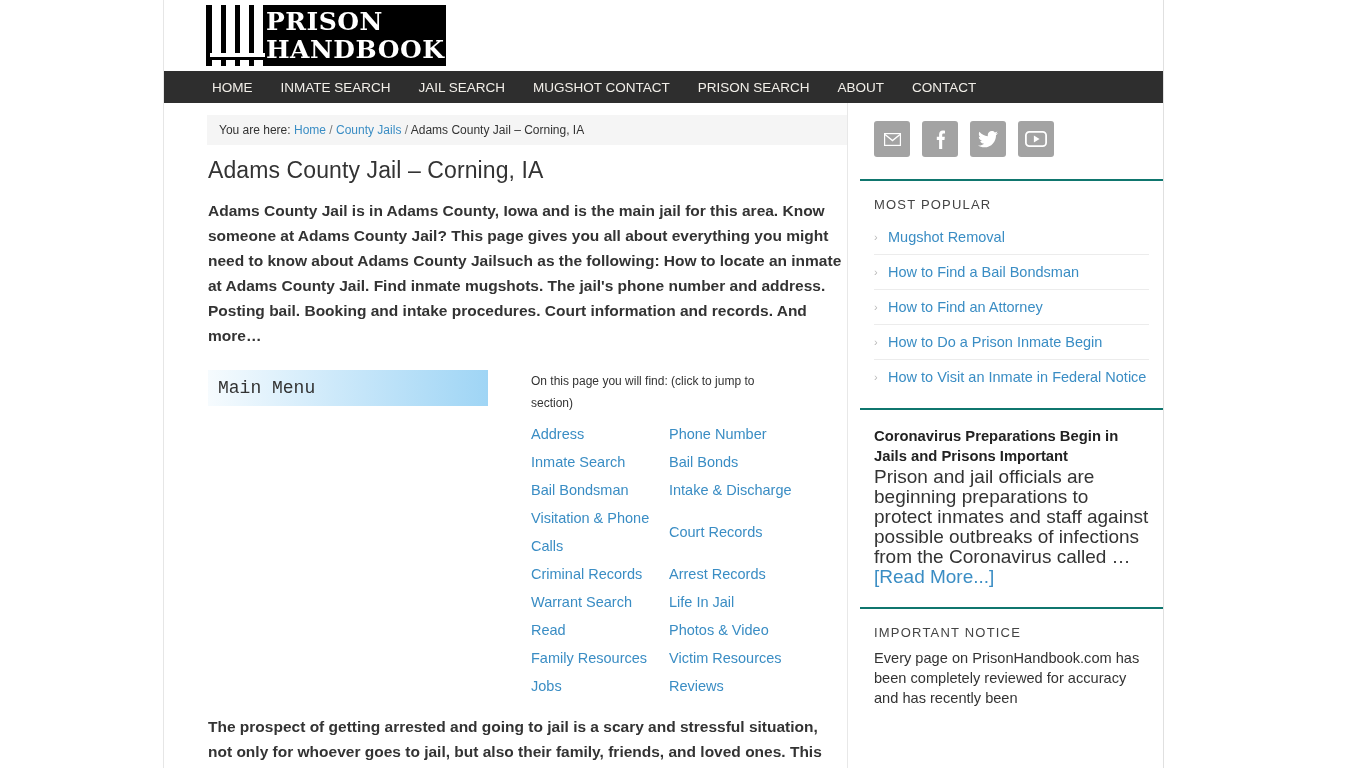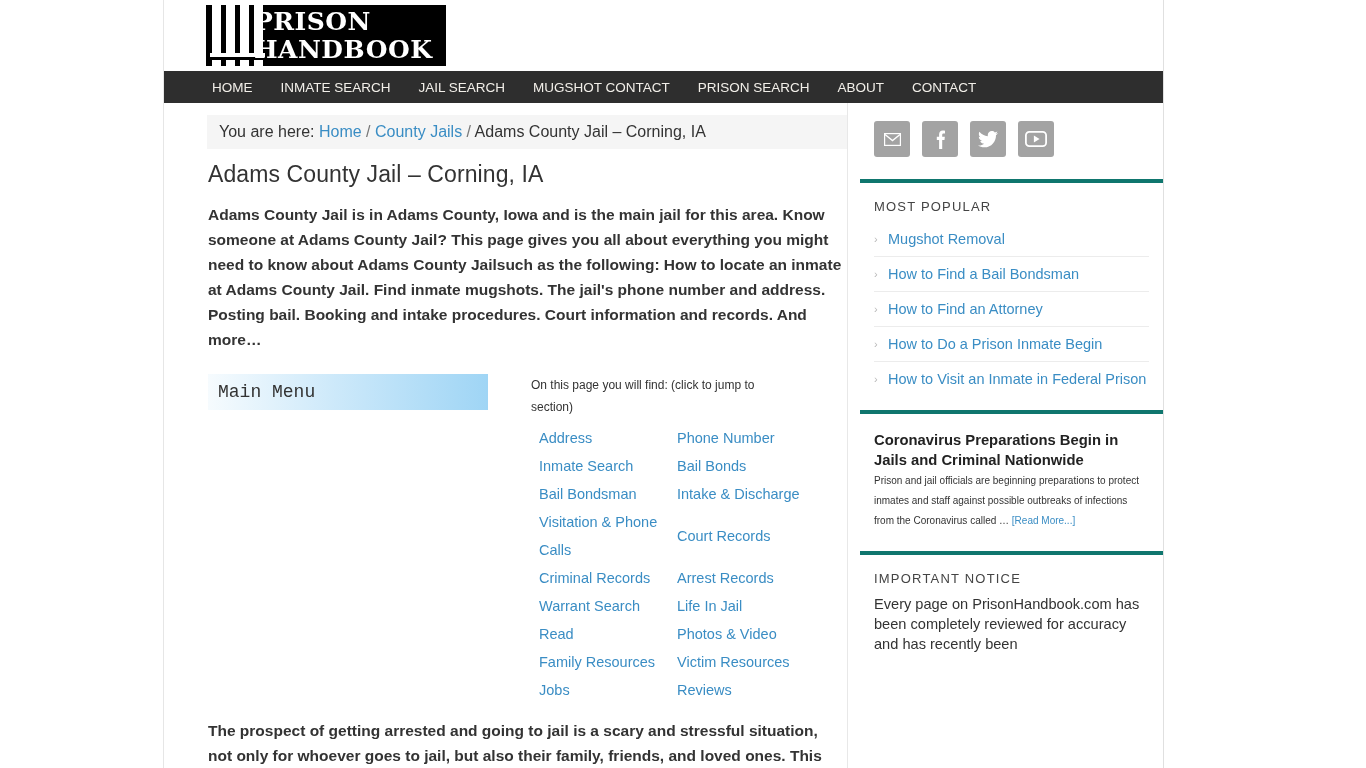--- a/index.html
+++ b/index.html
@@ -83,21 +83,21 @@
     width: 9px;
     height: 6px;
     background: #ffffff;
   }
   .bars .stub.s1 { left: 2px; }
   .bars .stub.s2 { left: 16px; }
   .bars .stub.s3 { left: 30px; }
   .bars .stub.s4 { left: 44px; }
   .logo-text {
     position: absolute;
-    left: 48px;
+    left: 60px;
     top: 3px;
     color: #ffffff;
     font-family: "DejaVu Serif", serif;
     font-weight: bold;
     font-size: 25px;
     line-height: 28px;
     letter-spacing: 0.5px;
   }
   .logo-text div { white-space: nowrap; }
 
@@ -134,21 +134,21 @@
     box-sizing: border-box;
     padding-left: 12px;
     border-left: 1px solid #e8e8e8;
     min-height: 660px;
     align-self: stretch;
   }
 
   
   .breadcrumb {
     background: #f5f5f5;
-    font-size: 16px;
+    font-size: 12px;
     color: #333333;
     padding: 8px 10px 8px 12px;
     margin-left: -1px;
     width: 641px;
     box-sizing: border-box;
   }
   .breadcrumb a {
     color: #3a8dc4;
     text-decoration: none;
   }
@@ -211,27 +211,26 @@
     color: #3a8dc4;
     text-decoration: none;
     font-size: 14.5px;
     line-height: 28px;
     display: block;
   }
   .link-grid .cell {
     display: flex;
     align-items: center;
     min-height: 28px;
-    margin-left: 8px;
   }
 
   
   .widget {
     padding: 16px 14px 14px 14px;
-    border-bottom: 4px solid #0f766e;
+    border-bottom: 2px solid #0f766e;
   }
   .widget.social {
     padding-top: 18px;
     padding-bottom: 22px;
   }
   .social-row { display: flex; }
   .sicon {
     width: 36px;
     height: 36px;
     background: #a3a3a3;
@@ -277,21 +276,21 @@
     font-size: 11px;
   }
   .post-title {
     font-size: 14.8px;
     font-weight: bold;
     color: #222222;
     line-height: 20px;
     margin: 0 0 1px 0;
   }
   .post-excerpt {
-    font-size: 10px;
+    font-size: 19px;
     line-height: 20px;
     color: #333333;
     margin: 0;
   }
   .post-excerpt a {
     color: #3a8dc4;
     text-decoration: none;
   }
   .notice-text {
     font-size: 14.6px;
@@ -487,28 +486,28 @@
           </li>
           <li>
             <a href="#">
               <span class="chev">›</span>
               <span>How to Do a Prison Inmate Begin</span>
             </a>
           </li>
           <li>
             <a href="#">
               <span class="chev">›</span>
-              <span>How to Visit an Inmate in Federal Prison</span>
+              <span>How to Visit an Inmate in Federal Notice</span>
             </a>
           </li>
         </ul>
       </div>
 
       <div class="widget post-widget">
-        <a href="#" class="post-title" style="display:block;text-decoration:none;">Coronavirus Preparations Begin in Jails and Criminal Nationwide</a>
+        <a href="#" class="post-title" style="display:block;text-decoration:none;">Coronavirus Preparations Begin in Jails and Prisons Important</a>
         <p class="post-excerpt"><span>Prison and jail officials are beginning preparations to protect inmates and staff against possible outbreaks of infections from the Coronavirus called … </span><a href="#">[Read More...]</a></p>
       </div>
 
       <div class="widget notice">
         <h3 class="widget-title">Important Notice</h3>
         <p class="notice-text">Every page on PrisonHandbook.com has been completely reviewed for accuracy and has recently been</p>
       </div>
 
     </aside>
   </div>

